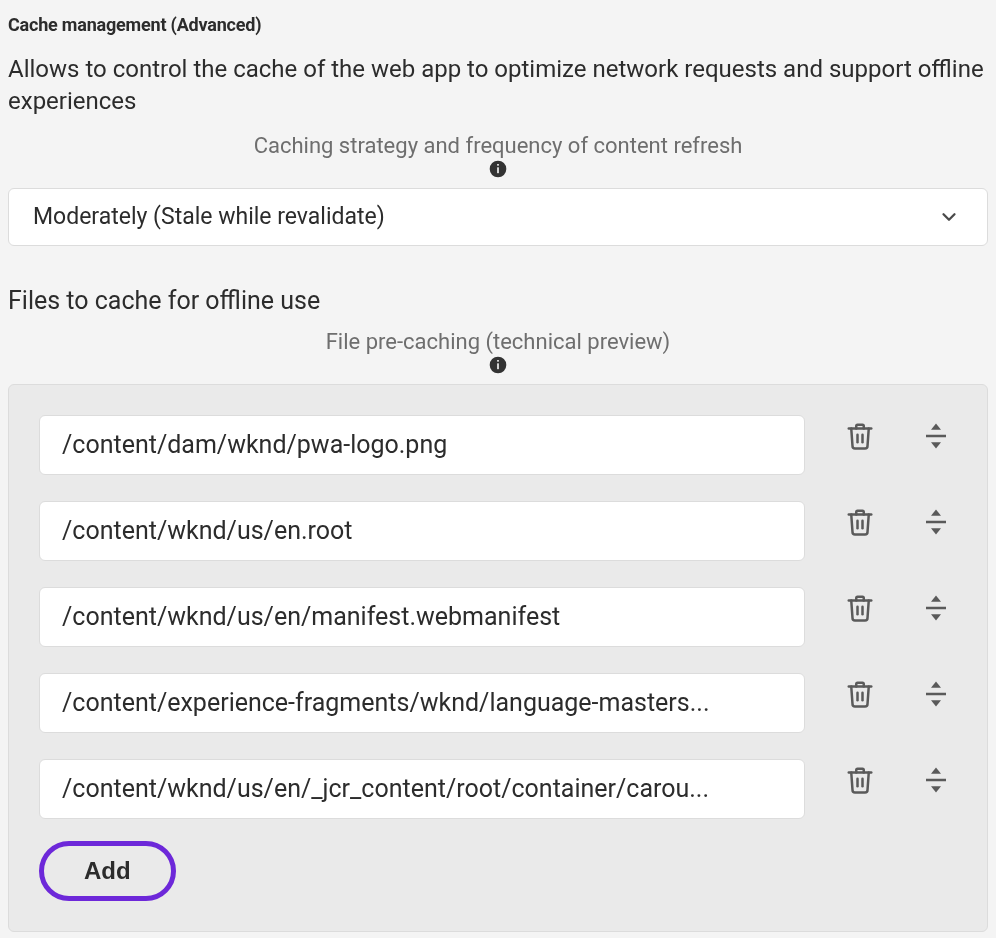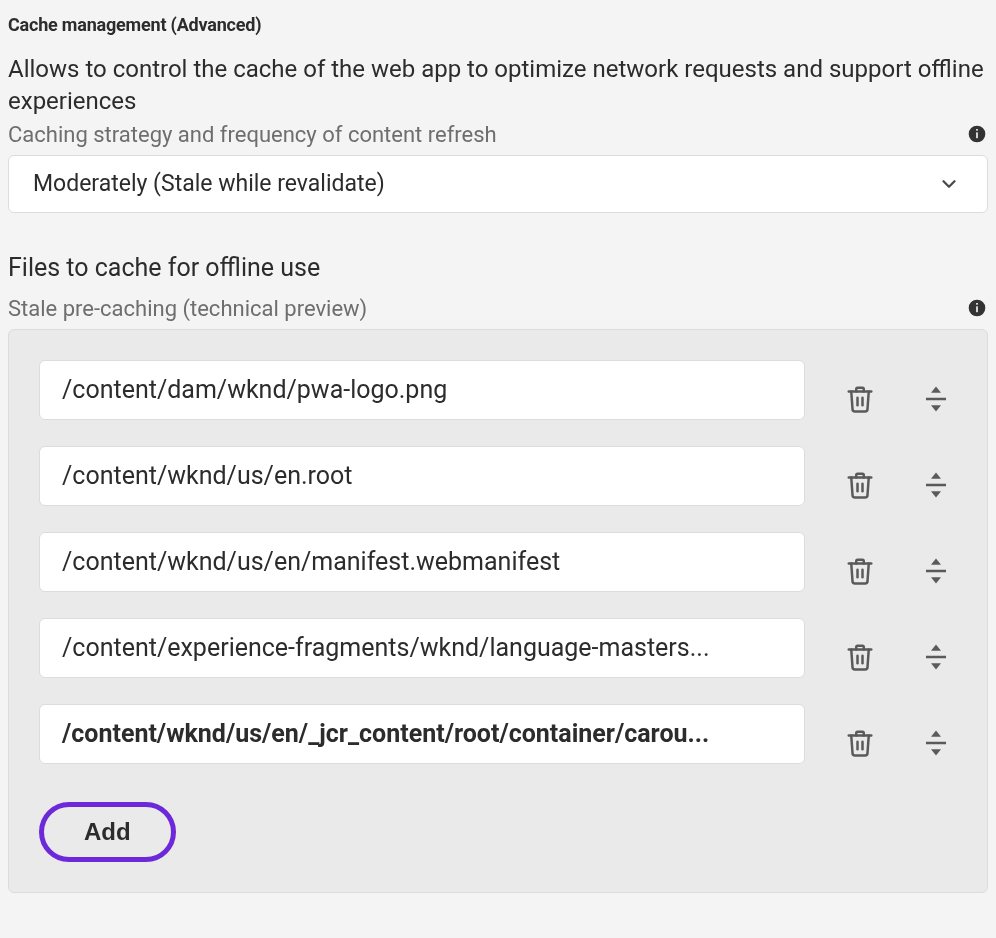--- a/index.html
+++ b/index.html
@@ -17,27 +17,28 @@
     font-size: 18px;
     font-weight: 700;
     margin: 6px 0 18px 0;
     letter-spacing: -0.2px;
   }
   .section-desc {
     font-size: 24px;
     line-height: 1.35;
     font-weight: 400;
     color: #2c2c2c;
-    margin-bottom: 4px;
+    margin-bottom: 15px;
   }
   .field-label-row {
     display: flex;
     align-items: center;
     justify-content: space-between;
     margin-bottom: 8px;
+    flex-direction: column;
   }
   .field-label {
     font-size: 22px;
     color: #6e6e6e;
   }
   .sub-heading {
     font-size: 25px;
     color: #2c2c2c;
     margin-top: 40px;
     margin-bottom: 14px;
@@ -72,25 +73,25 @@
   }
   .chevron svg { width: 22px; height: 22px; }
   .list-box {
     border: 1px solid #dcdcdc;
     border-radius: 6px;
     background: #eaeaea;
     padding: 30px 30px 30px 30px;
   }
   .list-row {
     display: flex;
-    align-items: flex-end;
+    align-items: flex-start;
     gap: 34px;
     margin-bottom: 26px;
   }
-  .list-row:last-of-type { margin-bottom: 30px; font-weight: bold; }
+  .list-row:last-of-type { margin-bottom: 14px; }
   .list-input {
     flex: 1;
     background: #fff;
     border: 1px solid #dcdcdc;
     border-radius: 6px;
     height: 60px;
     display: flex;
     align-items: center;
     padding: 0 22px;
     font-size: 25px;
@@ -153,21 +154,21 @@
     <span class="chevron">
       <svg viewBox="0 0 24 24" fill="none" stroke="currentColor" stroke-width="2.5" stroke-linecap="round" stroke-linejoin="round">
           <polyline points="6 9 12 15 18 9"></polyline>
         </svg>
     </span>
   </div>
 
   <div class="sub-heading">Files to cache for offline use</div>
 
   <div class="field-label-row">
-    <div class="field-label">Stale pre-caching (technical preview)</div>
+    <div class="field-label">File pre-caching (technical preview)</div>
     <span class="info-icon">
       <svg viewBox="0 0 24 24" fill="currentColor">
           <circle cx="12" cy="12" r="10"></circle>
           <rect x="11" y="10" width="2" height="7" fill="#f4f4f4"></rect>
           <rect x="11" y="6" width="2" height="2" fill="#f4f4f4"></rect>
         </svg>
     </span>
   </div>
 
   <div class="list-box">

